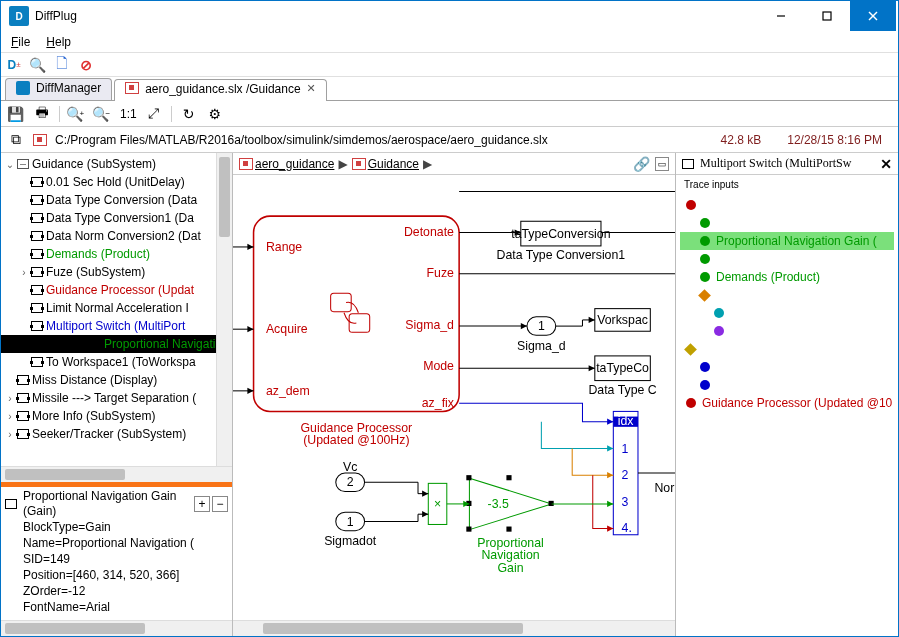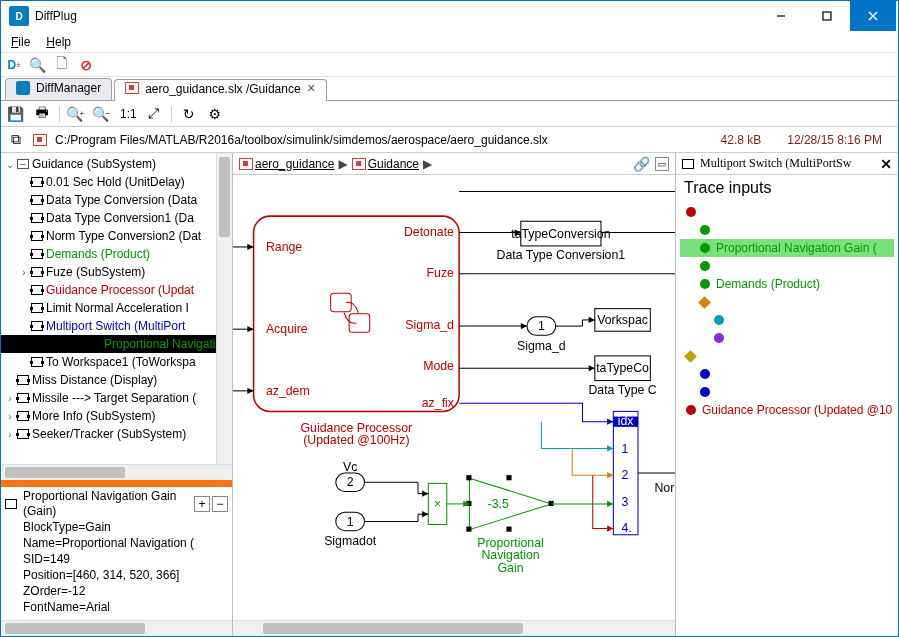--- a/index.html
+++ b/index.html
@@ -35,37 +35,37 @@
   .tree .exp { width:14px; text-align:center; color:#666; font-size:10px;}
   .tree .ico { width:16px; height:14px; margin-right:3px; display:inline-flex; align-items:center; justify-content:center;}
   .tree .ico.block { border:1px solid #000; width:12px; height:10px; position:relative;}
   .tree .ico.block::before, .tree .ico.block::after { content:""; position:absolute; width:3px; height:3px; background:#000; }
   .tree .ico.block::before { left:-2px; top:3px;}
   .tree .ico.block::after { right:-2px; top:3px;}
   .tree-vscroll { position:absolute; right:0; top:0; bottom:0; width:16px; background:#f0f0f0; border-left:1px solid #ddd;}
   .tree-vscroll .thumb { position:absolute; left:2px; right:2px; top:4px; height:80px; background:#c0c0c0; border-radius:2px;}
   .hscroll { height:16px; background:#f0f0f0; border-top:1px solid #ddd; position:relative;}
   .hscroll .thumb { position:absolute; top:2px; bottom:2px; left:4px; width:120px; background:#c0c0c0; border-radius:2px;}
-  .proppane { border-top: 7px solid #f97316; }
+  .proppane { border-top: 5px solid #f97316; }
   .proppane .hdr { display:flex; align-items:center; padding:2px 4px; gap:6px;}
   .proppane .hdr .title { flex:1; line-height:1.2;}
   .proppane .plusminus { display:flex; gap:2px;}
   .pmbtn { width:16px; height:16px; border:1px solid #888; display:flex; align-items:center; justify-content:center; font-size:12px; line-height:1; }
   .proplist { padding: 0 4px 4px 22px; }
   .proplist .prow { white-space:nowrap; overflow:hidden; height:16px;}
   .centercol { flex: 1; display:flex; flex-direction:column; min-width:0; border-right:1px solid #bbb;}
   .bcrumb { height:22px; display:flex; align-items:center; padding:0 6px; border-bottom:1px solid #ccc; gap:4px;}
   .bcrumb .link{ display:inline-flex; align-items:center; gap:2px;text-decoration:underline;}
   .bcrumb .arrow{ color:#444;}
   .canvas { flex:1; position:relative; overflow:hidden; background:#fff;}
   .canvas svg { position:absolute; inset:0; }
   .rightcol { width: 222px; display:flex; flex-direction:column; min-width:0;}
   .rightcol .hdr { height:22px; display:flex; align-items:center; padding:0 6px; border-bottom:1px solid #ccc; gap:6px;}
   .rightcol .hdr .t { flex:1; white-space:nowrap; overflow:hidden;font-family:Liberation Serif, serif;}
-  .rightcol .section { padding:4px 8px; font-size:16px;}
+  .rightcol .section { padding:4px 8px; font-size:10px;}
   .trace { flex:1; padding:2px 4px; overflow:hidden;}
   .trace .trow { display:flex; align-items:center; height:18px; gap:6px; white-space:nowrap; cursor:default;}
   .trace .trow.sel { background:#7be07b;}
   .dot { width:10px; height:10px; border-radius:50%; display:inline-block; flex:none;}
   .sq { width:9px; height:9px; display:inline-block; transform:rotate(45deg); flex:none;}
   .ind { display:inline-block; flex:none;}
   .c-red{ color:#c00000;} .c-green{ color:#009a00;} .c-blue{ color:#0000cc;}
   .c-orange{ color:#d98000;} .c-cyan{ color:#00a0b0;} .c-purple{ color:#8a2be2;}
   .c-gold{ color:#b08000;}
   .b-red{ background:#c00000;} .b-green{ background:#009a00;} .b-blue{ background:#0000cc;}
@@ -176,21 +176,21 @@
           <div class="row">
             <span style="width:14px;display:inline-block"></span>
             <span class="exp"></span>
             <span class="ico block"></span>
             <span class="">Data Type Conversion1 (Da</span>
           </div>
           <div class="row">
             <span style="width:14px;display:inline-block"></span>
             <span class="exp"></span>
             <span class="ico block"></span>
-            <span class="">Norm Type Conversion2 (Dat</span>
+            <span class="">Data Norm Conversion2 (Dat</span>
           </div>
           <div class="row">
             <span style="width:14px;display:inline-block"></span>
             <span class="exp"></span>
             <span class="ico block"></span>
             <span class="c-green">Demands (Product)</span>
           </div>
           <div class="row">
             <span style="width:14px;display:inline-block"></span>
             <span class="exp">›</span>

